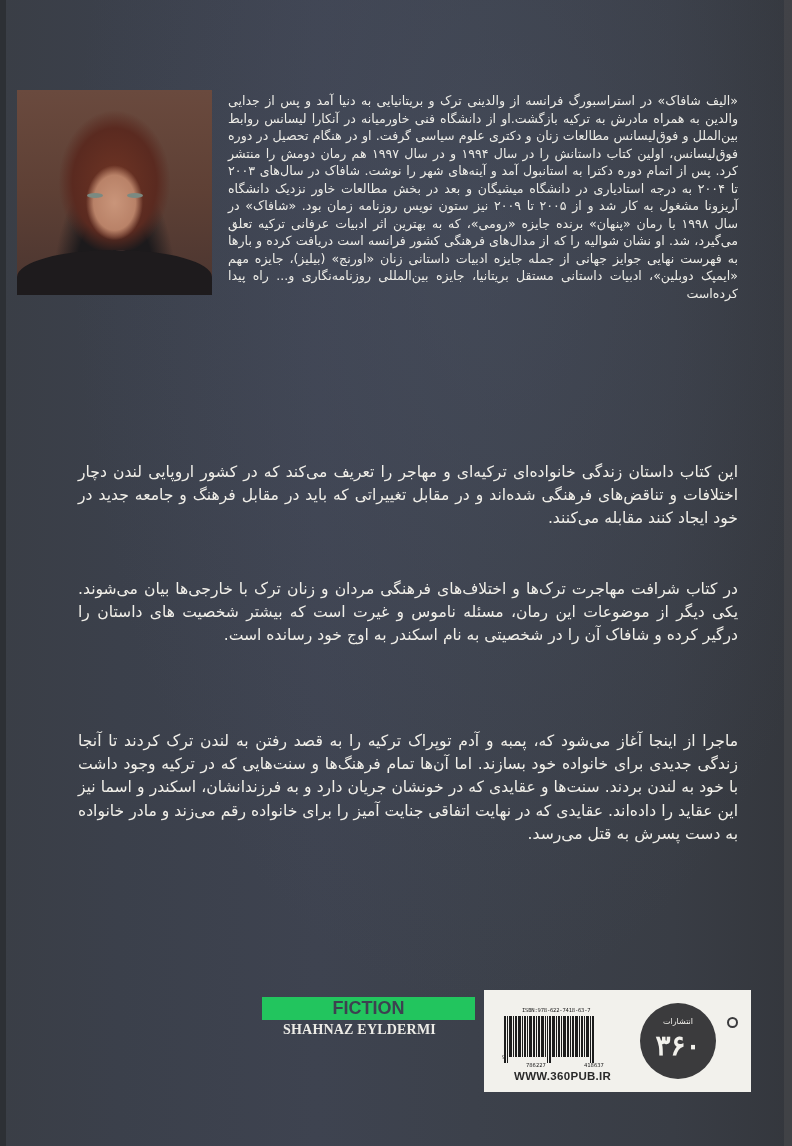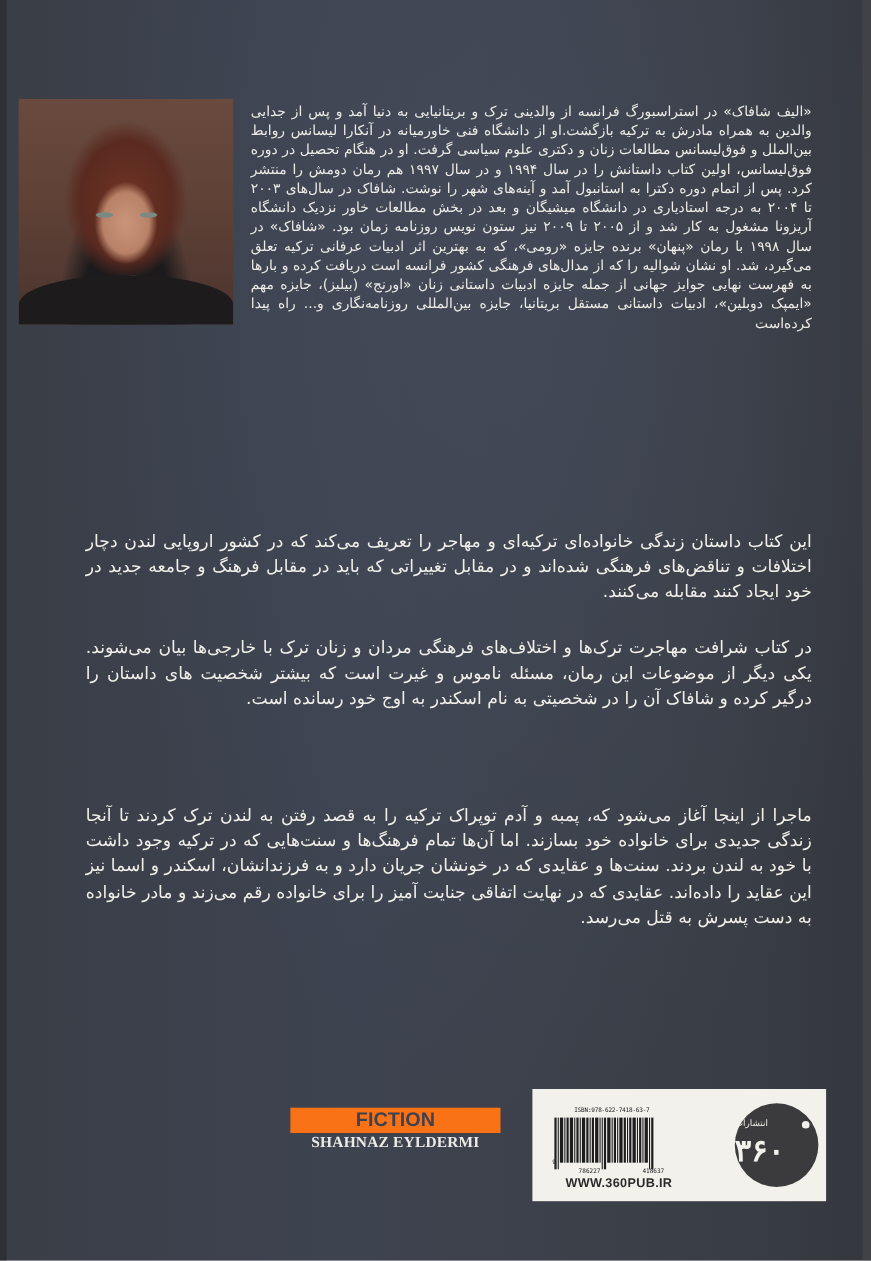--- a/index.html
+++ b/index.html
@@ -30,41 +30,41 @@
     .bio {
       position:absolute; left:228px; top:92px; width:510px;
       direction:rtl; text-align:justify; text-align-last:right;
       font-size:12.6px; line-height:17.5px; color:#ecebe6;
     }
     .para {
       position:absolute; left:78px; width:660px;
       direction:rtl; text-align:justify;
       font-size:15.6px; line-height:23.2px; color:#f1efe9;
     }
-    .p1 { top:461px;margin-top:20px; }
+    .p1 { top:461px; }
     .p2 { top:578px; }
     .p3 { top:730px; }
 
     .title-block { position:absolute; left:262px; top:995px; width:195px; text-align:center; }
     .honour { font-family:"Liberation Sans", sans-serif; font-weight:bold; font-size:27px; letter-spacing:.5px; color:#f3f1ec; line-height:30px; }
-    .fiction { margin:12px auto 0; width:191px; height:23px; background:#f97316; color:#3d4150; font-family:"Liberation Sans", sans-serif; font-weight:bold; font-size:18px; line-height:23px; }
+    .fiction { margin:2px auto 0; width:213px; height:23px; background:#22c55e; color:#3d4150; font-family:"Liberation Sans", sans-serif; font-weight:bold; font-size:18px; line-height:23px; }
     .author { margin:3px auto 0; width:187px; height:26px; border:2px solid #d8d6d0; background:#33384a; color:#f3f1ec; font-family:"Liberation Sans", sans-serif; font-weight:bold; font-size:19px; line-height:26px; }
     .translator { margin-top:2px; font-family:Liberation Serif, serif; font-weight:bold; font-size:14px; color:#ecebe6; letter-spacing:.2px; }
 
     .barcode-box { position:absolute; left:484px; top:990px; width:267px; height:102px; background:#f2f1ec; }
     .isbn { position:absolute; left:38px; top:17px; font-size:5.5px; color:#222; font-family:"DejaVu Sans Mono", monospace; letter-spacing:-.2px; }
     .bars { position:absolute; left:20px; top:26px; width:134px; height:45px; display:flex; gap:1px; align-items:flex-start; }
     .bars span { background:#1d1d1d; height:41px; }
     .bars span.tall { height:47px; }
     .bnum { position:absolute; top:72px; font-size:5.5px; color:#222; font-family:"DejaVu Sans Mono", monospace; }
     .bnum.n0 { left:18px; top:64px; }
     .bnum.n1 { left:42px; }
     .bnum.n2 { left:100px; }
     .website { position:absolute; left:30px; top:80px; font-family:"Liberation Sans", sans-serif; font-weight:bold; font-size:11.5px; color:#2a2a2a; letter-spacing:.3px; }
-    .logo { position:absolute; left:184px; top:13px; width:76px; height:76px; border-radius:50%; background:#3b3b3d; color:#f2f1ec; text-align:left; }
+    .logo { position:absolute; left:156px; top:13px; width:76px; height:76px; border-radius:50%; background:#3b3b3d; color:#f2f1ec; text-align:center; }
     .logo .brand { position:absolute; top:14px; left:0; width:76px; font-size:8px; }
     .logo .num { position:absolute; top:28px; left:0; width:76px; font-weight:bold; font-size:28px; line-height:30px; font-family:Liberation Sans, sans-serif; }
     .logo-deg { position:absolute; left:243px; top:27px; width:7px; height:7px; border-radius:50%; border:2px solid #3b3b3d; background:#f2f1ec; }
   </style>
 </head>
 <body>
 
 <div class="edge-left"></div>
 <div class="edge-right"></div>
 

